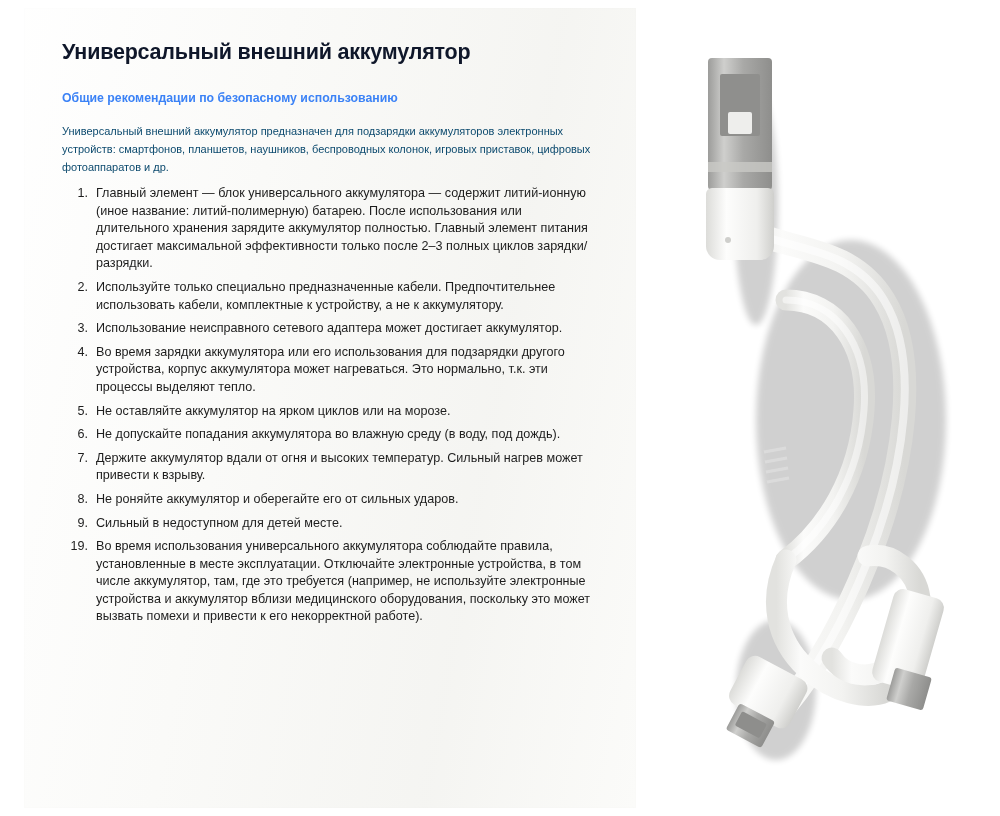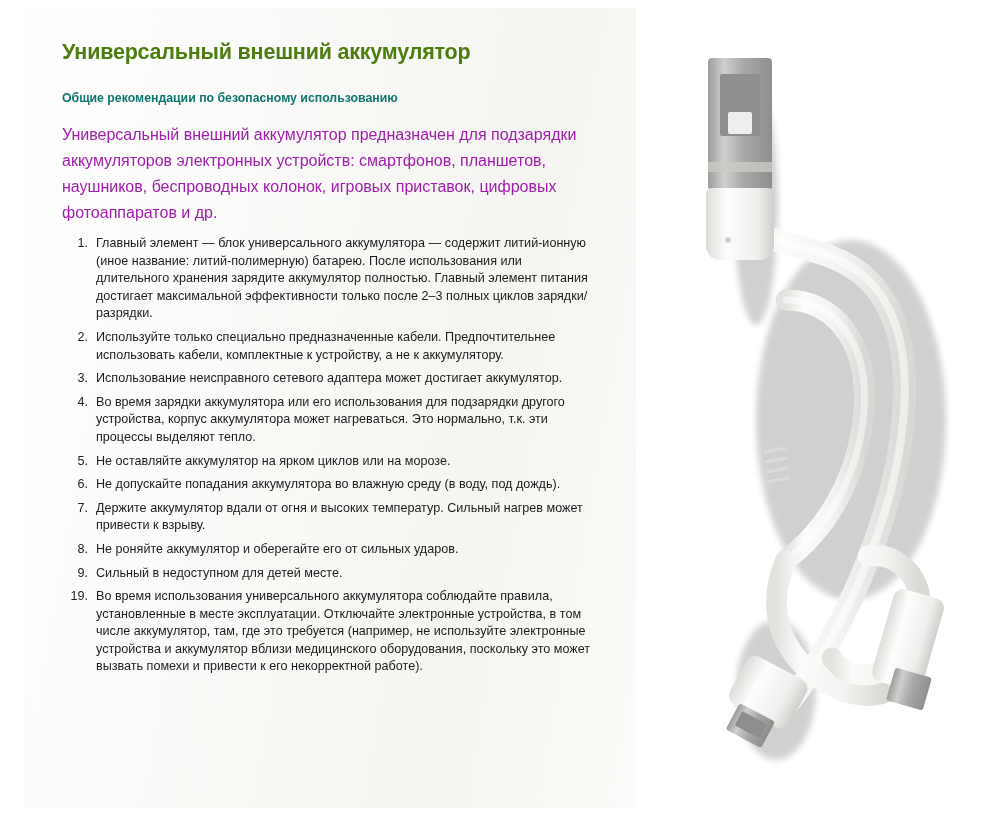--- a/index.html
+++ b/index.html
@@ -38,33 +38,33 @@
   #sheet-inner {
     position: relative;
     padding: 32px 42px 0 38px;
   }
 
   h1.doc-title {
     font-size: 21.5px;
     font-weight: bold;
     letter-spacing: -0.2px;
     margin: 0 0 26px 0;
-    color: #4d7c0f;
+    color: #0f172a;
   }
   h2.doc-subtitle {
     font-size: 12.3px;
     font-weight: bold;
     margin: 0 0 17px 0;
-    color: #0f766e;
+    color: #3b82f6;
   }
   p.intro {
-    font-size: 16px;
-    line-height: 26px;
+    font-size: 11px;
+    line-height: 18px;
     margin: 0 0 9px 0;
-    color: #a21caf;
+    color: #0c4a6e;
   }
 
   ol.rules {
     list-style: none;
     margin: 0;
     padding: 0;
   }
   ol.rules li {
     position: relative;
     padding-left: 34px;

